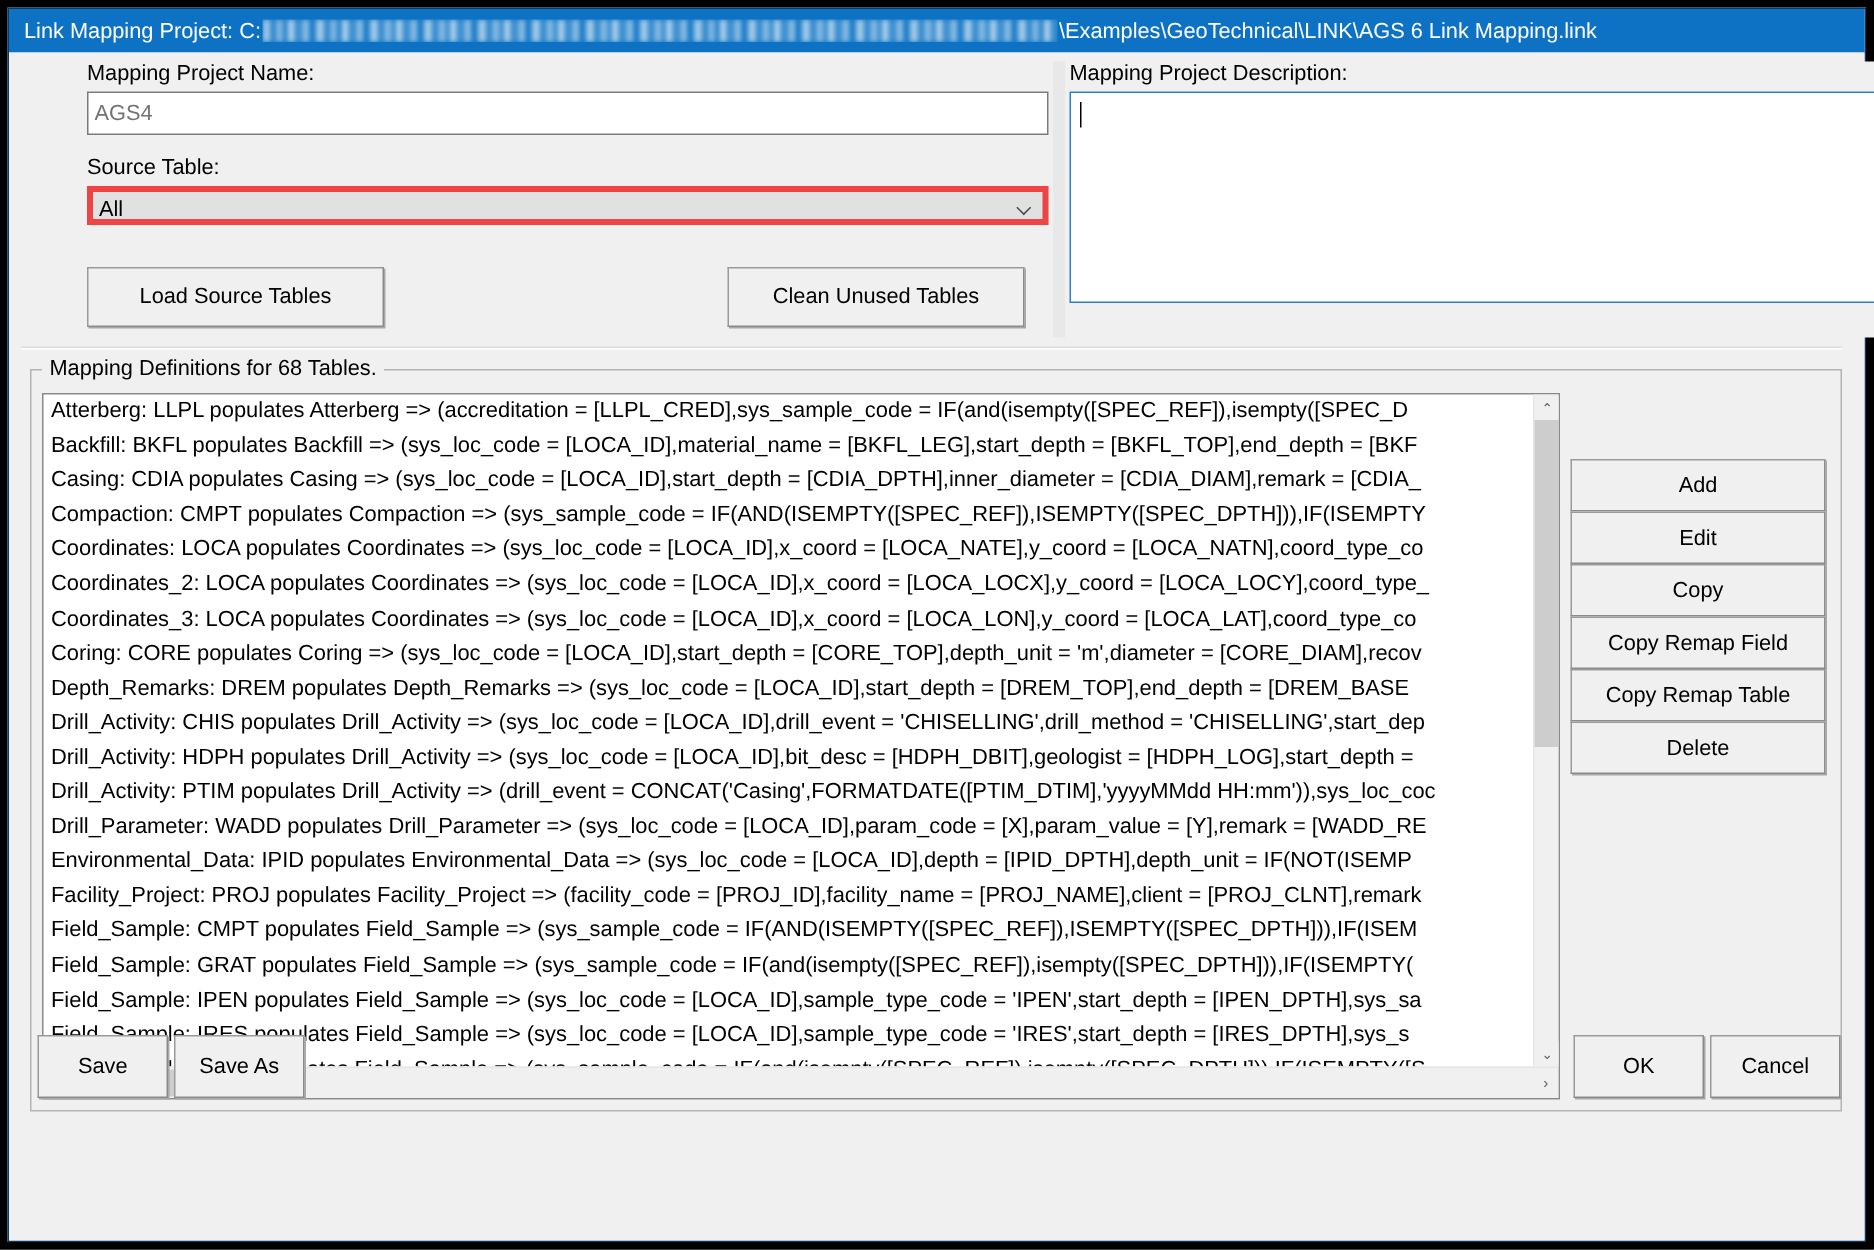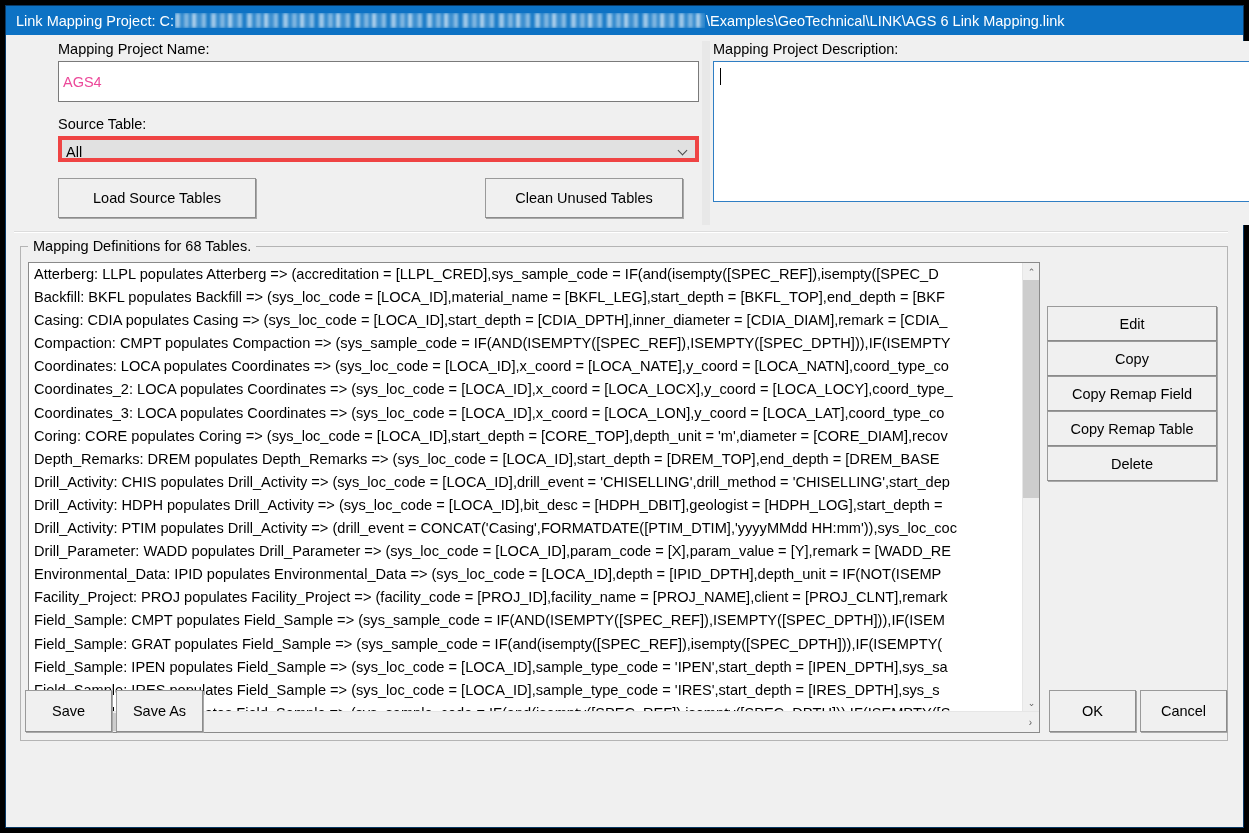--- a/index.html
+++ b/index.html
@@ -105,27 +105,27 @@
   }
 
   .field-label {
     font-size: 14.5px;
     color: #000000;
     display: block;
     margin-bottom: 4px;
   }
   .text-input {
     width: 100%;
-    height: 41px;
+    height: 29px;
     box-sizing: border-box;
     border: 1px solid #7a7a7a;
     background: #ffffff;
     font-family: "Liberation Sans", sans-serif;
     font-size: 14.5px;
-    color: #ec4899;
+    color: #737373;
     padding: 2px 4px;
     outline: none;
   }
   .combo {
     position: relative;
     width: 100%;
     height: 26px;
     box-sizing: border-box;
     border: 4px solid #ef4444;
     background: #e1e1e1;
@@ -446,20 +446,23 @@
 
       <div id="hscroll">
         <div class="hsb-arrow" id="hs-left">‹</div>
         <div id="hs-thumb"></div>
         <div class="hsb-arrow" id="hs-right">›</div>
       </div>
     </div>
 
     <div id="sidebtns">
         <div class="btn">
+          <span>Add</span>
+        </div>
+        <div class="btn">
           <span>Edit</span>
         </div>
         <div class="btn">
           <span>Copy</span>
         </div>
         <div class="btn">
           <span>Copy Remap Field</span>
         </div>
         <div class="btn">
           <span>Copy Remap Table</span>

